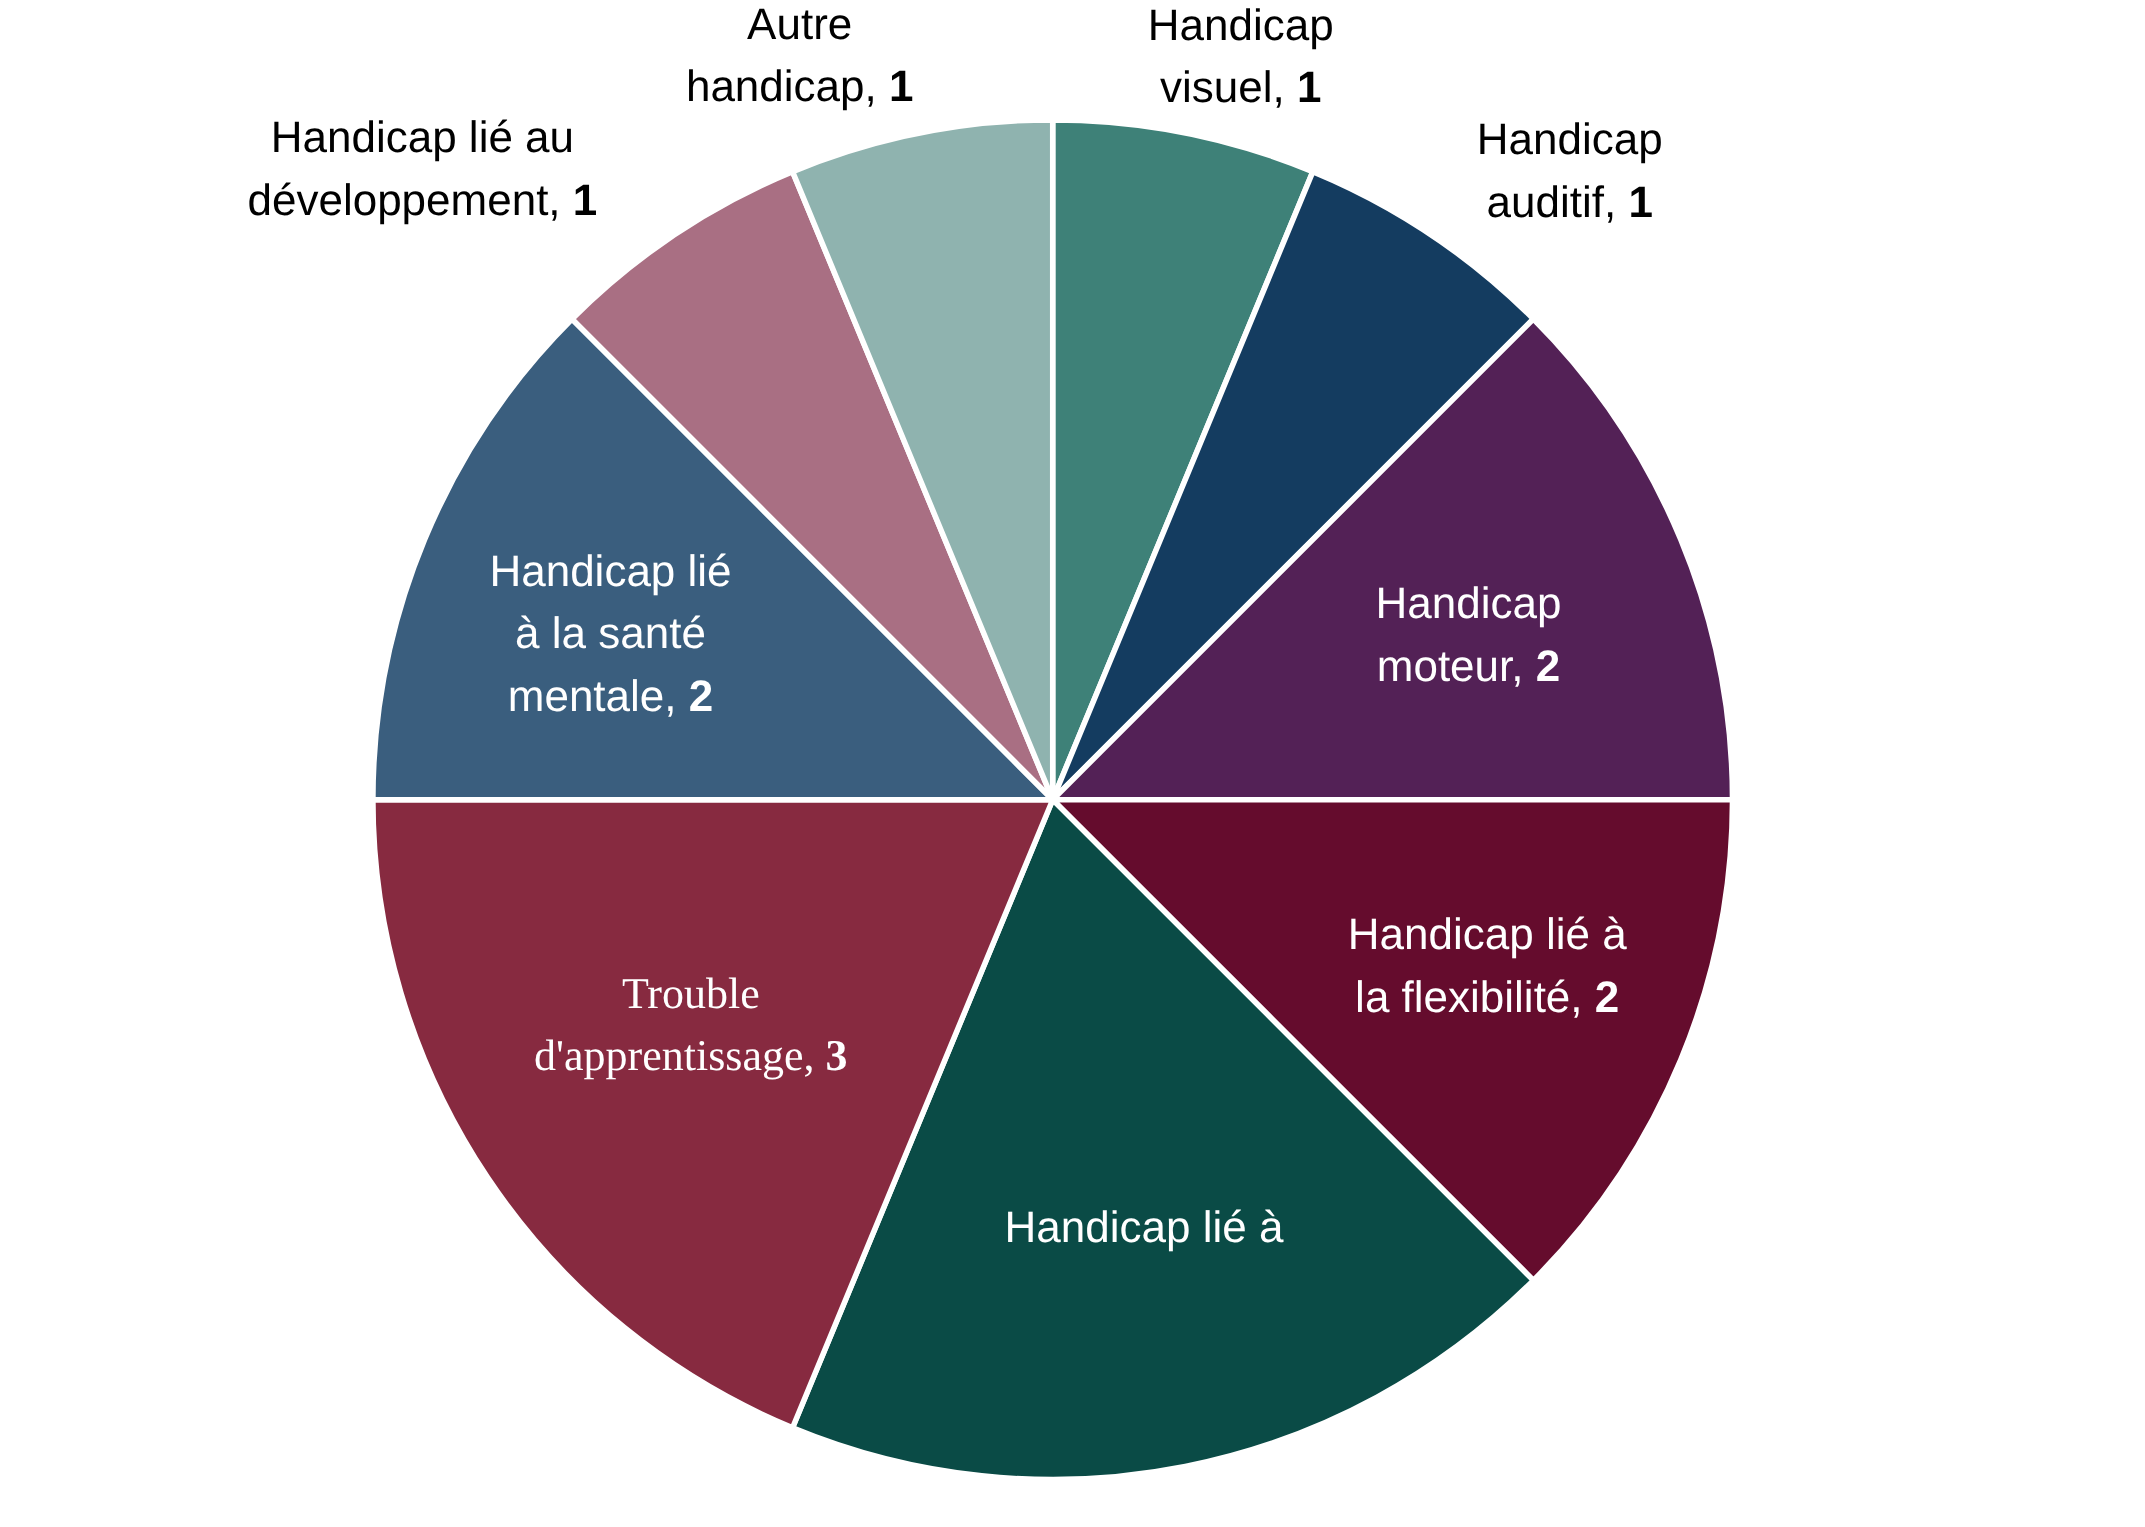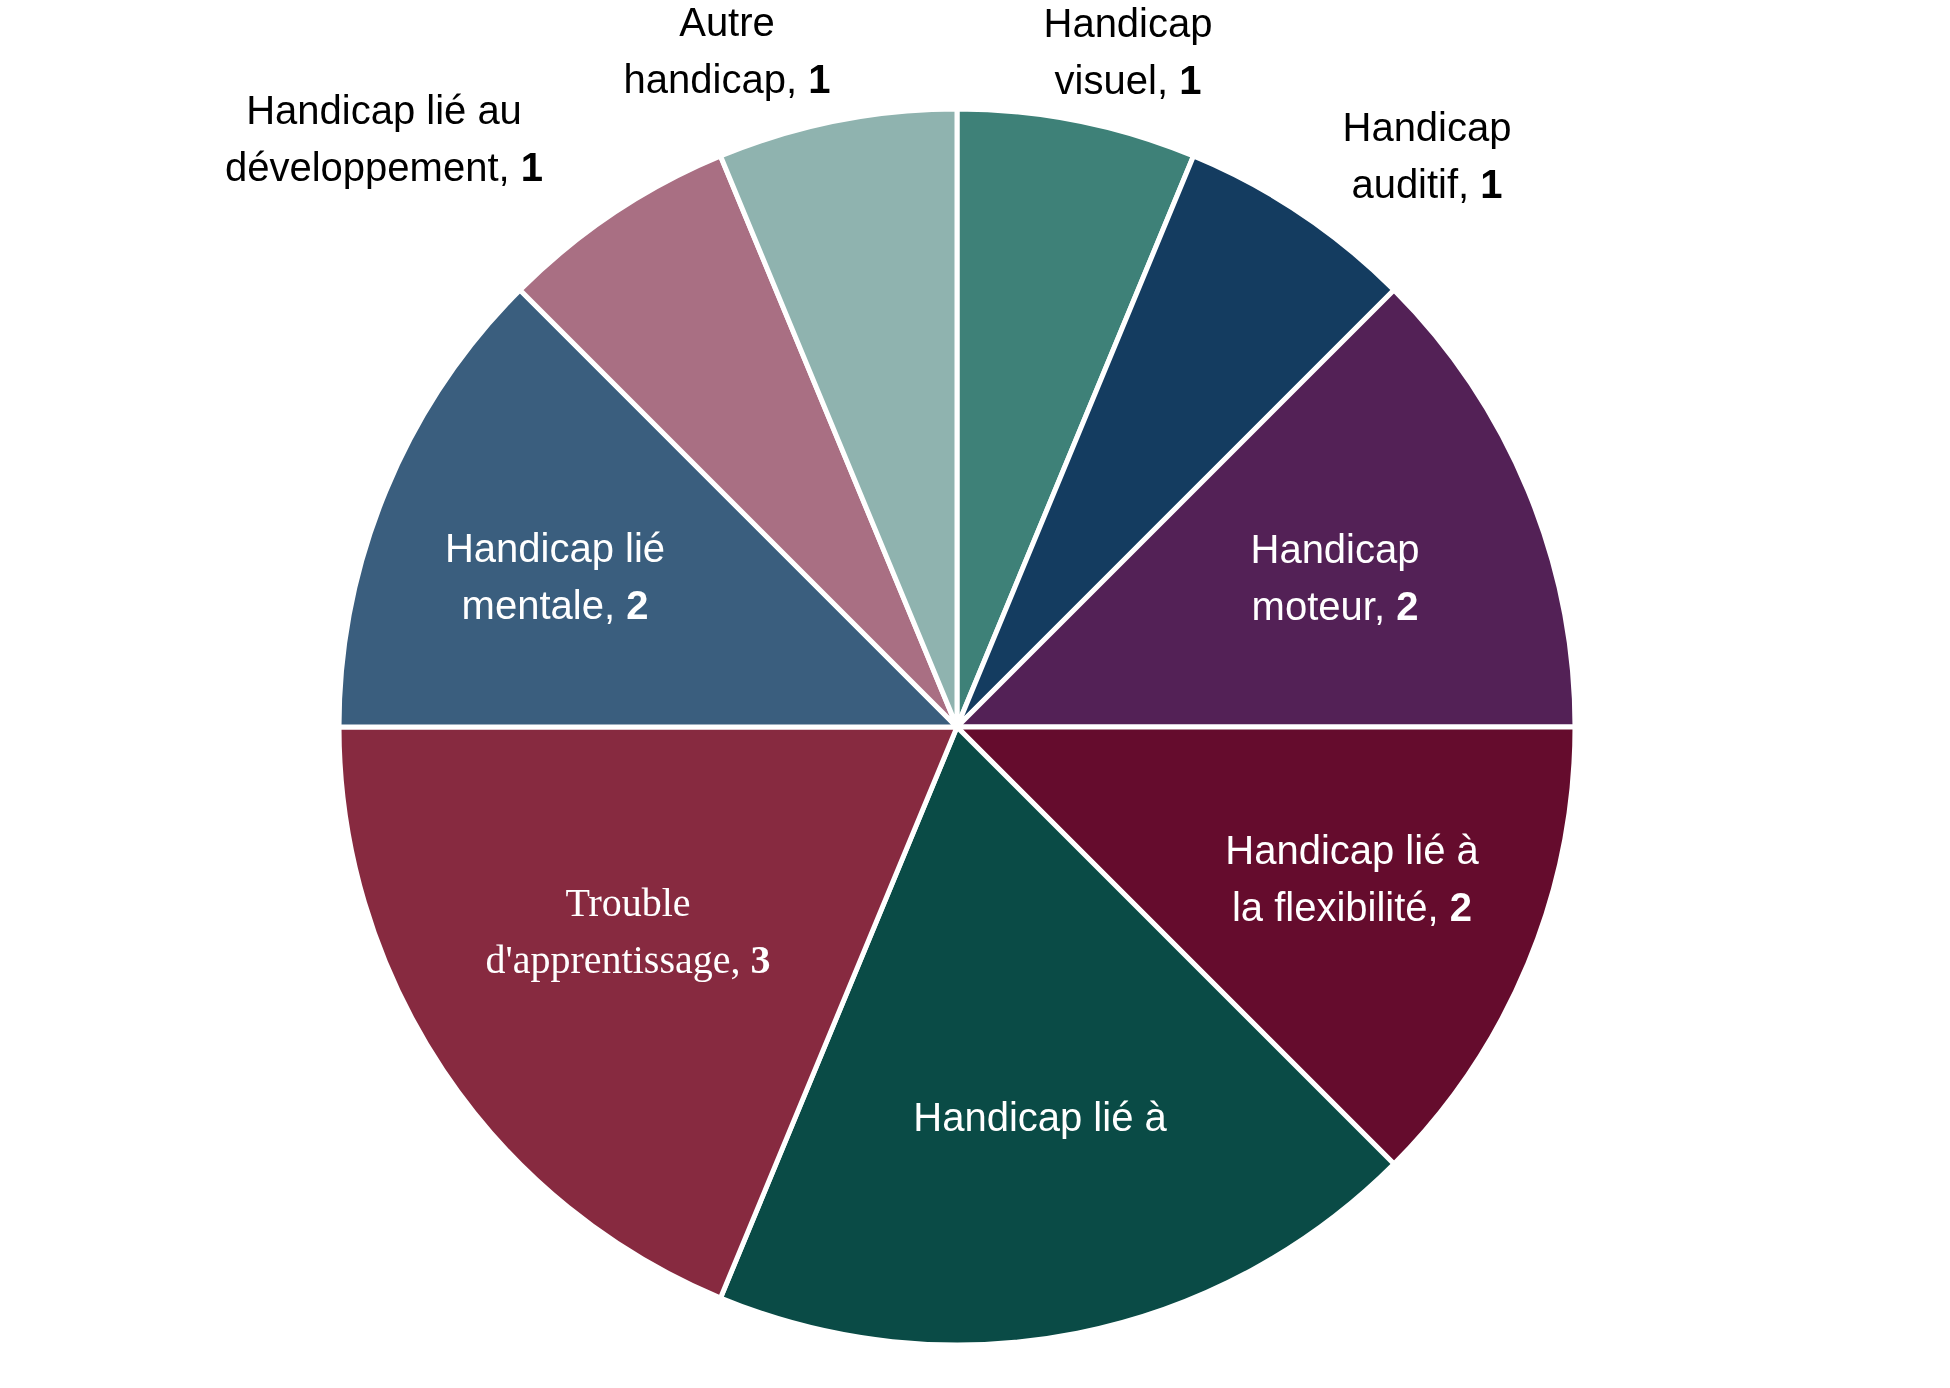--- a/index.html
+++ b/index.html
@@ -69,23 +69,24 @@
       </div>
       <div class="slice-label inside" style="left: 1040px; top: 1117px; color: rgb(255, 255, 255);">
         <div><span>Handicap lié à</span></div>
       </div>
       <div class="slice-label inside" style="left: 628px; top: 931px; color: rgb(255, 255, 255); font-family: Liberation Serif, serif;">
         <div><span>Trouble</span></div>
         <div><span>d'apprentissage,</span> <span class="num">3</span></div>
       </div>
       <div class="slice-label inside" style="left: 555px; top: 577px; color: rgb(255, 255, 255); text-align: center;">
         <div><span>Handicap lié</span></div>
+        <div><span>à la santé</span></div>
         <div><span>mentale,</span> <span class="num">2</span></div>
       </div>
-      <div class="slice-label outside" style="left: 384px; top: 139px; color: rgb(0, 0, 0);">
+      <div class="slice-label outside" style="left: 384px; top: 154px; color: rgb(0, 0, 0);">
         <div><span>Handicap lié au</span></div>
         <div><span>développement,</span> <span class="num">1</span></div>
       </div>
       <div class="slice-label outside" style="left: 727px; top: 51px; color: rgb(0, 0, 0);">
         <div><span>Autre</span></div>
         <div><span>handicap,</span> <span class="num">1</span></div>
       </div>
     </div>
 </div>
 

